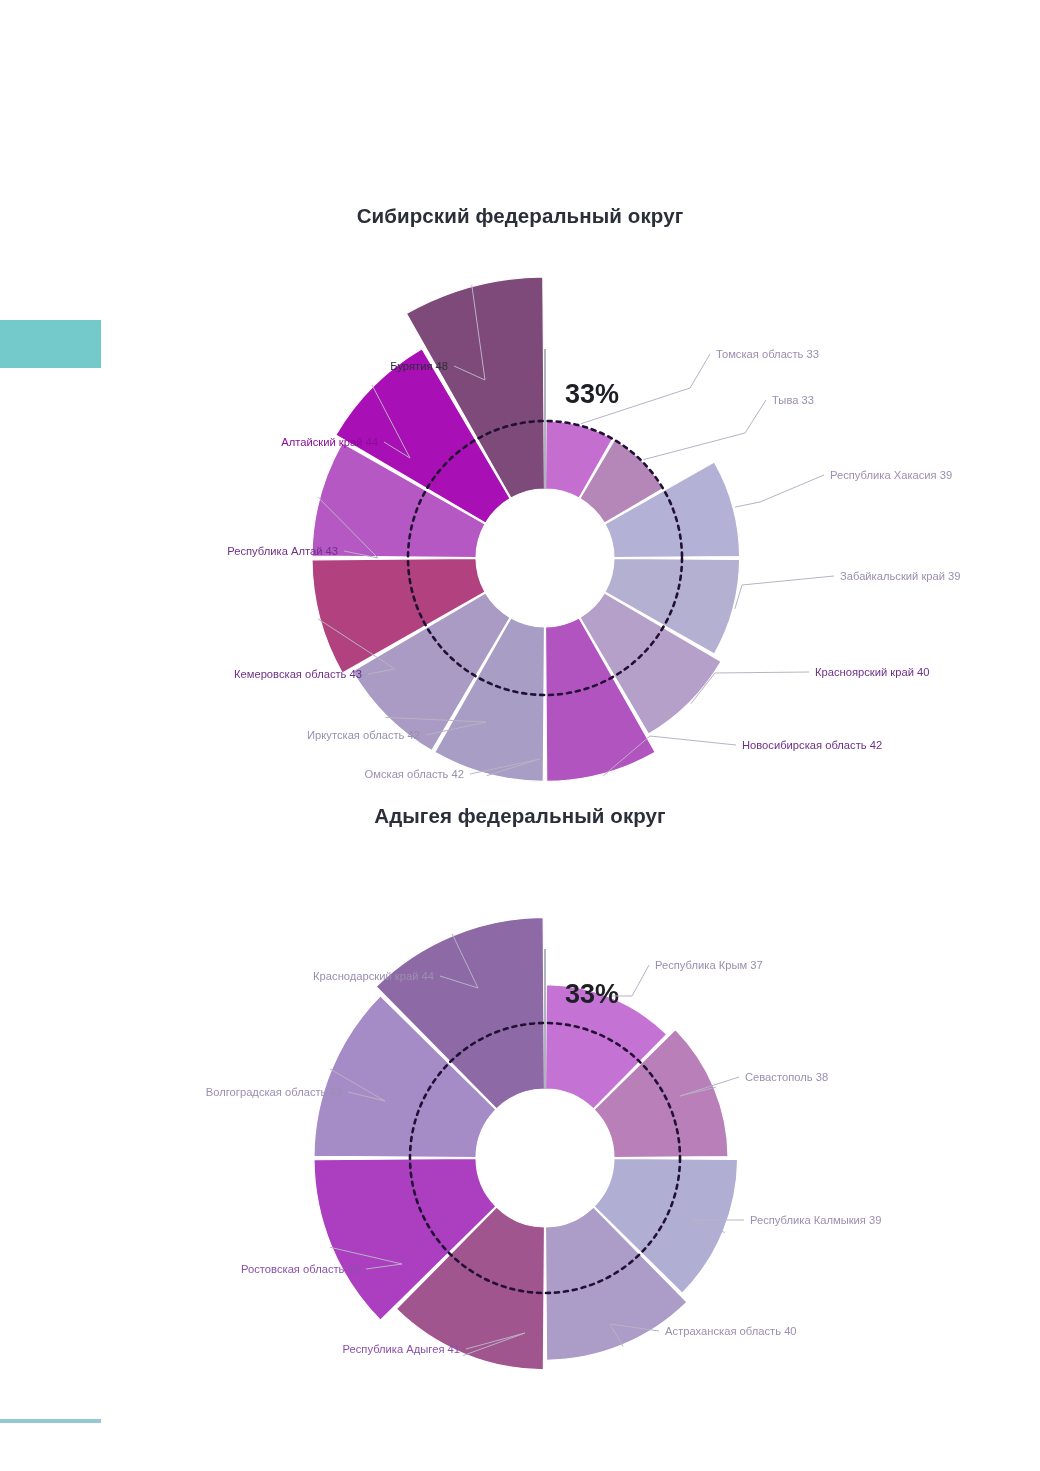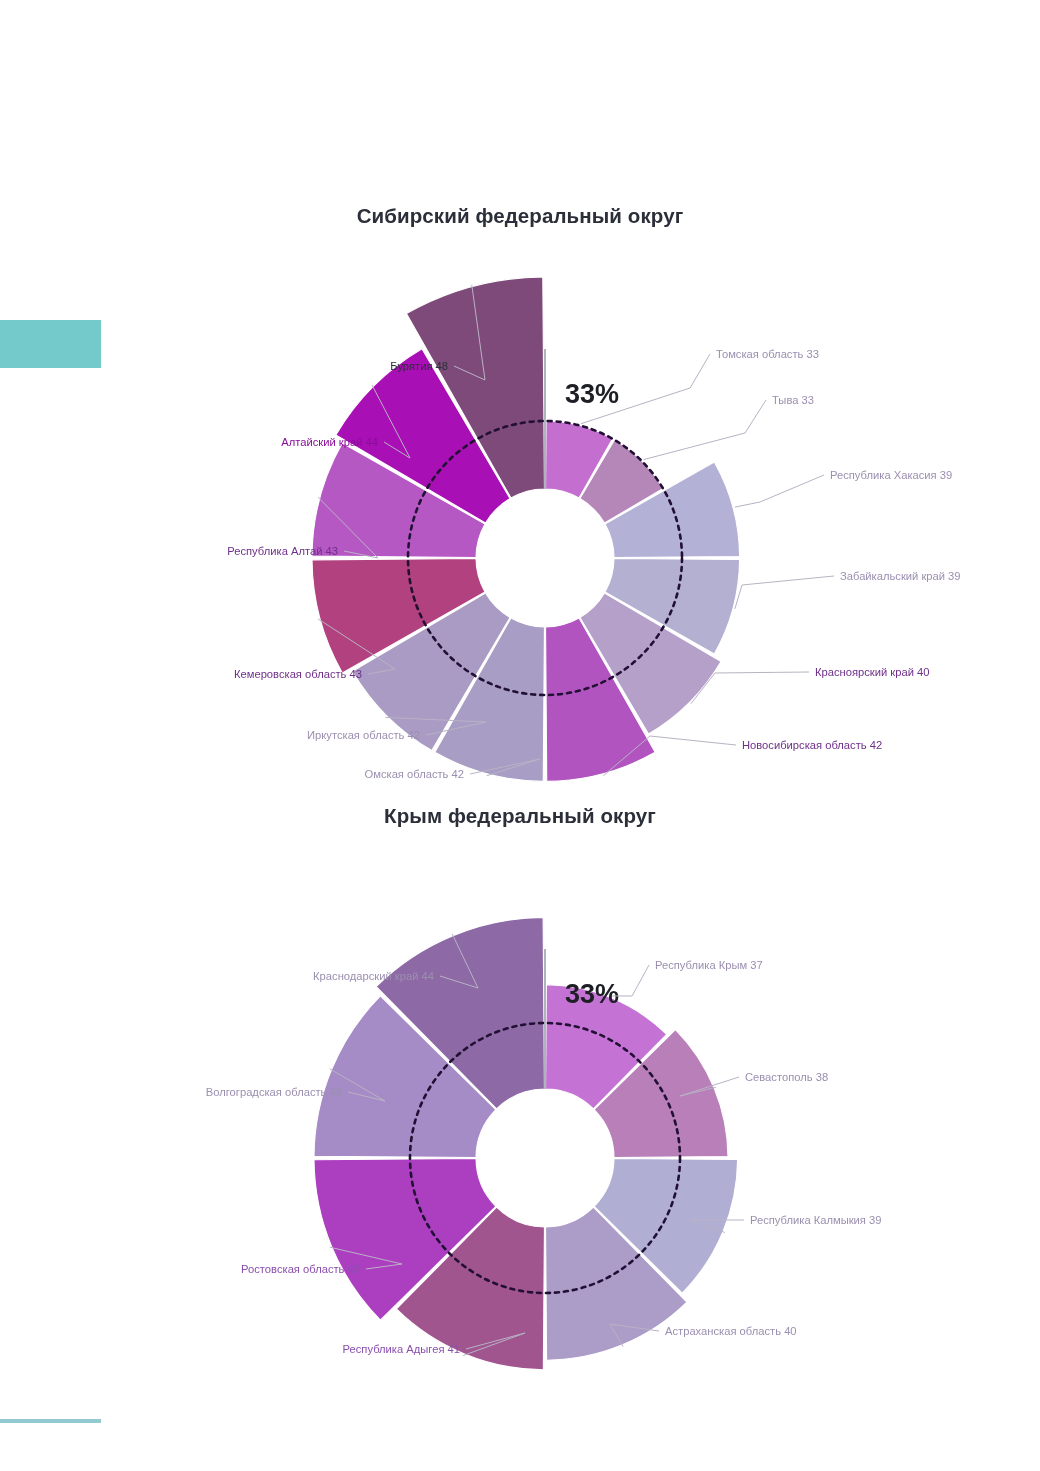--- a/index.html
+++ b/index.html
@@ -126,21 +126,21 @@
         <path d="M 318.00743082206895 269.1775244009077 L 378 330 L 344 323" stroke="#b9b2c4" class="leader"></path>
         <text x="338" y="327" text-anchor="end" fill="#6e2f8a" class="lbl">Республика Алтай 43</text>
         <path d="M 372.04168132177045 157.04168132177048 L 410 230 L 384 214" stroke="#b9b2c4" class="leader"></path>
         <text x="378" y="218" text-anchor="end" fill="#8a0d9a" class="lbl">Алтайский край 44</text>
         <path d="M 471.75421023598665 56.642991160193674 L 485 152 L 454 138" stroke="#b9b2c4" class="leader"></path>
         <text x="448" y="142" text-anchor="end" fill="#2b2f3a" class="lbl">Бурятия 48</text>
       </svg>
   </div>
 
   <div class="chart-wrap" id="chart-bottom">
-    <div class="chart-title">Крым федеральный округ</div>
+    <div class="chart-title">Адыгея федеральный округ</div>
     <svg id="svg-1" width="1040" height="560" viewBox="0 0 1040 560">
         <g>
           <path d="M 546.3618664141026 156.60534806439347 A 173.4 173.4 0 0 1 666.6455492286664 206.42848081836937
           L 593.405668378189 280.8279421941608 A 69 69 0 0 0 545.5419191613211 261.00212812250953 Z" fill="#c472d4" class="seg">
             <title>Республика Крым 37</title>
           </path>
           <path d="M 675.4128489633126 201.6197490839334 A 183 183 0 0 1 727.9943558489965 328.5627361373658
           L 613.9978718774905 329.45808083867894 A 69 69 0 0 0 594.1720578058391 281.59433162181097 Z" fill="#b87fb9" class="seg">
             <title>Севастополь 38</title>
           </path>

